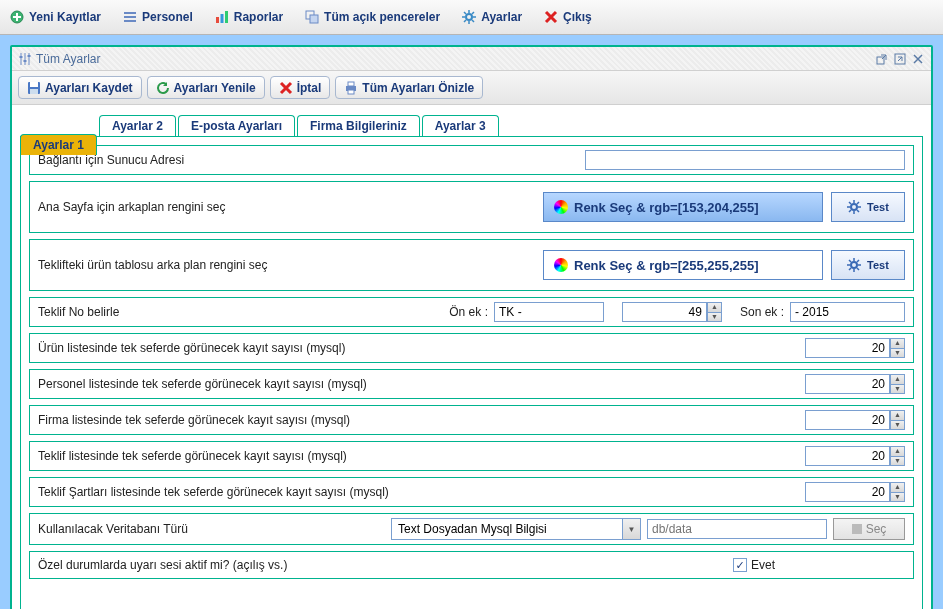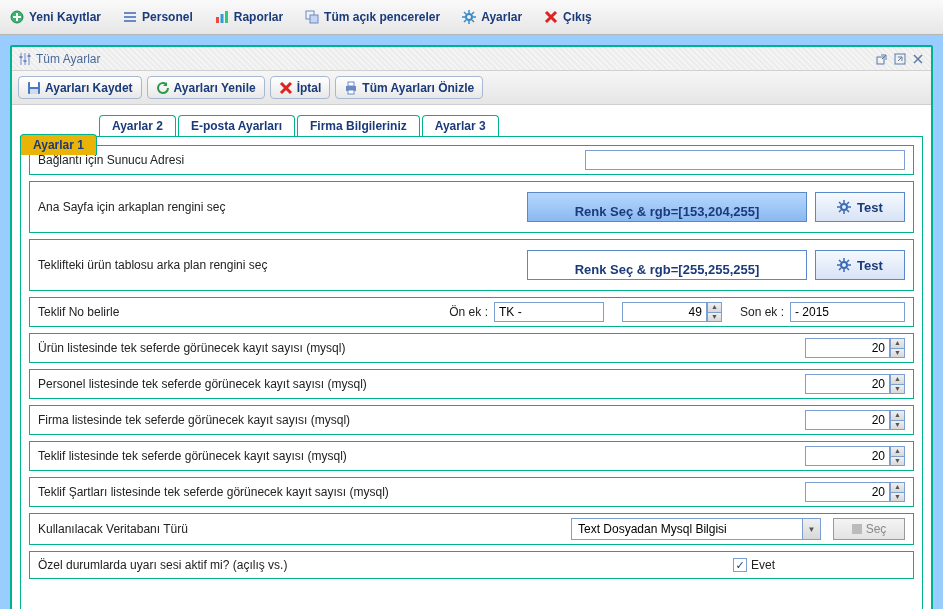--- a/index.html
+++ b/index.html
@@ -29,25 +29,25 @@
   .row.tall { min-height: 48px; padding: 10px 8px; }
   .row .label { color: #222; font-size: 12px; }
 
   input[type=text] { border: 1px solid #7a9fd0; height: 20px; padding: 1px 4px; font-size: 12px; background: #fff; }
   .num-wrap { display: flex; align-items: center; }
   .num-wrap input { text-align: right; }
   .spin { width: 15px; display: flex; flex-direction: column; }
   .spin div { height: 10px; border: 1px solid #7a9fd0; background: linear-gradient(#f0f0f0,#d8d8d8); font-size: 7px; line-height: 7px; text-align: center; cursor: pointer; color:#555; }
   .spin div:first-child { border-bottom: none; }
 
-  .color-btn { background: linear-gradient(#b7d7ff,#8ab8f0); border: 1px solid #5a88c8; color: #1a3a7a; font-weight: bold; font-size: 13px; padding: 5px 10px; display: flex; align-items: center; gap: 6px; width: 280px; height: 30px; cursor: pointer; flex-direction: column; }
+  .color-btn { background: linear-gradient(#b7d7ff,#8ab8f0); border: 1px solid #5a88c8; color: #1a3a7a; font-weight: bold; font-size: 13px; padding: 5px 10px; display: flex; align-items: center; gap: 6px; width: 280px; height: 30px; cursor: pointer; }
   .color-btn.white { background: #fff; }
   .rainbow-ball { width: 14px; height: 14px; border-radius: 50%; background: conic-gradient(red,orange,yellow,lime,cyan,blue,magenta,red); display:inline-block; }
 
-  .test-btn { border: 1px solid #5a88c8; background: linear-gradient(#f5f9ff,#d8e3f5); color: #1a3a7a; font-weight: bold; font-size: 13px; width: 90px; height: 30px; display: flex; align-items: center; justify-content: center; gap: 6px; cursor: pointer; }
+  .test-btn { border: 1px solid #5a88c8; background: linear-gradient(#f5f9ff,#d8e3f5); color: #1a3a7a; font-weight: bold; font-size: 11px; width: 74px; height: 30px; display: flex; align-items: center; justify-content: center; gap: 6px; cursor: pointer; }
   .gear { width:14px; height:14px; display:inline-block; color:#3a6ab5; }
 
   .combo { display: flex; border: 1px solid #7a9fd0; height: 22px; background: #fff; }
   .combo input { border: none; flex: 1; padding: 0 6px; font-size:12px; }
   .combo .arrow { width: 18px; background: linear-gradient(#f0f0f0,#d8d8d8); border-left: 1px solid #7a9fd0; display: flex; align-items: center; justify-content: center; font-size: 8px; color: #555; cursor: pointer; }
 
   .sel-btn { border: 1px solid #999; background: linear-gradient(#f4f4f4,#e3e3e3); width: 72px; height: 22px; display: flex; align-items: center; justify-content: center; gap: 4px; color: #888; font-size:12px; }
 
   .chk { width: 14px; height: 14px; border: 1px solid #7a9fd0; background: #fff; display: inline-flex; align-items: center; justify-content: center; font-size: 11px; color: #1a3a7a; cursor: pointer; margin-right: 4px; }
 
@@ -314,20 +314,21 @@
       </div>
 
       <div class="row">
         <span class="label">Kullanılacak Veritabanı Türü</span>
         <div style="flex:1"></div>
         <div class="combo" style="width:250px">
           <input type="text" readonly="" value="Text Dosyadan Mysql Bilgisi" style="">
           <div class="arrow">▼</div>
         </div>
         <div style="width:6px"></div>
+        <input type="text" style="width: 180px; color: rgb(153, 153, 153);" disabled="" placeholder="db/data">
         <div style="width:6px"></div>
         <div class="sel-btn">
           <span style="width:10px;height:10px;background:#bbb;display:inline-block"></span>
           <span>Seç</span>
         </div>
       </div>
 
       <div class="row">
         <span class="label">Özel durumlarda uyarı sesi aktif mi? (açılış vs.)</span>
         <div style="flex:1"></div>

